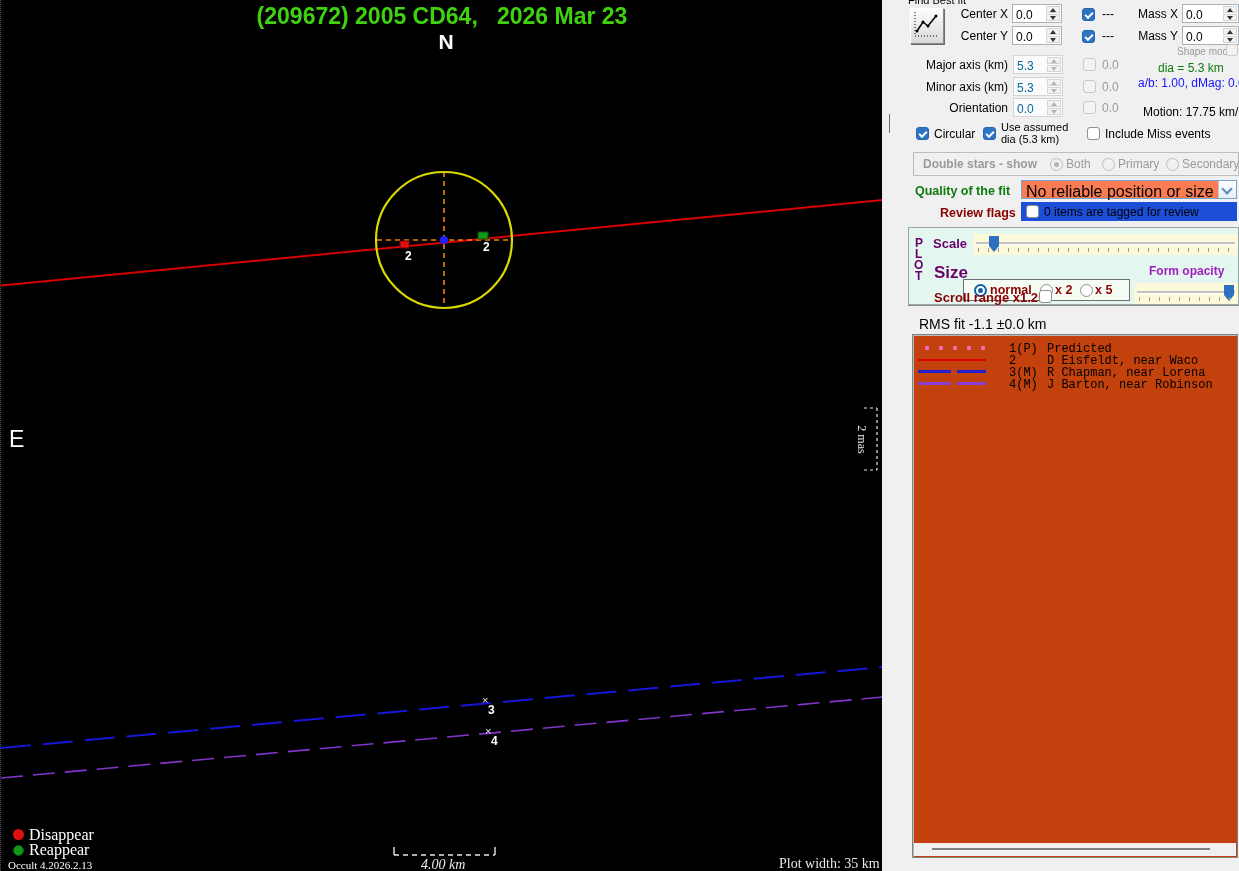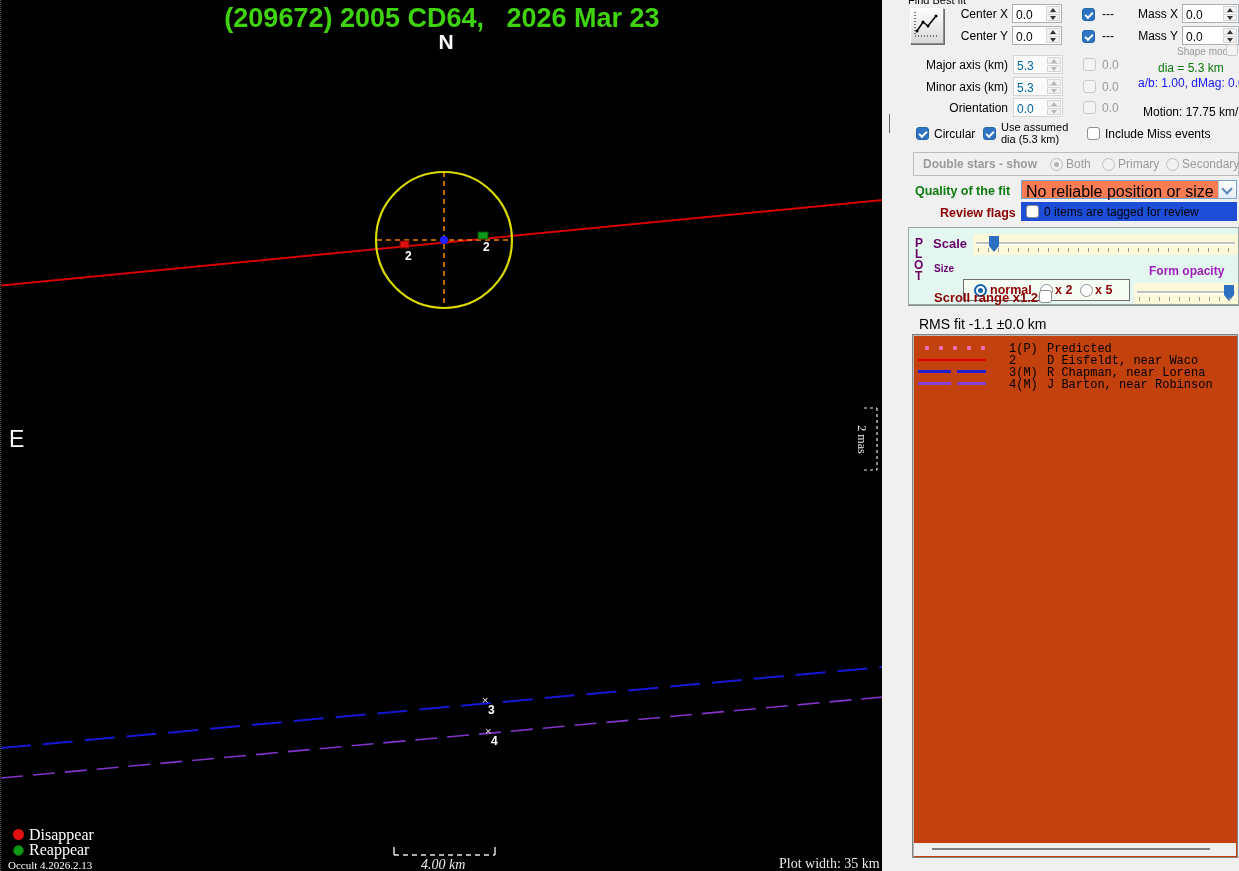--- a/index.html
+++ b/index.html
@@ -2,21 +2,21 @@
 <html><head>
 <meta charset="utf-8">
 <style>
   html,body{margin:0;padding:0;}
   .app{position:relative;width:1239px;height:871px;overflow:hidden;background:#f0f0f0;
        font-family:"Liberation Sans",sans-serif;font-size:12px;color:#000;}
   .abs{position:absolute;}
   
   .plot{position:absolute;left:0;top:0;width:882px;height:871px;background:#000;
         border-left:1px dotted #555;box-sizing:border-box;}
-  .plot-title{left:0;top:3px;width:882px;text-align:center;color:#3fd20e;font-weight:bold;font-size:27px;}
+  .plot-title{left:0;top:3px;width:882px;text-align:center;color:#3fd20e;font-weight:bold;font-size:23px;}
   .north{left:0;top:30px;width:890px;text-align:center;color:#fff;font-weight:bold;font-size:21px;}
   .east{left:8px;top:426px;color:#fff;font-size:23px;}
   .chord-num{position:absolute;color:#fff;font-weight:bold;font-size:12px;line-height:12px;}
   .xmark{position:absolute;color:#e8e8e8;font-size:11px;line-height:10px;}
   .legend-dot{position:absolute;width:11px;height:11px;border-radius:50%;}
   .plot-serif{position:absolute;color:#fff;font-family:"Liberation Serif",serif;font-size:16px;}
   .ver{position:absolute;color:#fff;font-family:"Liberation Serif",serif;font-size:11px;}
   .kmlabel{position:absolute;color:#e9e9e9;font-family:"Liberation Serif",serif;font-style:italic;font-size:14px;}
   .pwidth{position:absolute;color:#e9e9e9;font-family:"Liberation Serif",serif;font-size:14px;}
   .mas-label{position:absolute;color:#e9e9e9;font-family:"Liberation Serif",serif;font-size:12px;
@@ -294,21 +294,21 @@
       <span class="lbl purple" style="left:5px;top:32px;line-height:10.5px;font-size:12px;">O</span>
       <span class="lbl purple" style="left:6px;top:43px;line-height:10.5px;font-size:12px;">T</span>
 
       <span class="lbl purple" style="left:24px;top:8px;font-size:13px;">Scale</span>
       <div class="sl-area" style="left:64px;top:6px;width:265px;height:21px;">
         <div class="sl-track" style="left:3px;right:3px;top:8px;"></div>
         <div class="sl-thumb" style="left:16px;top:2px;"></div>
         <div class="sl-ticks" style="left:5px;right:3px;top:14px;"></div>
       </div>
 
-      <span class="lbl purple" style="left:25px;top:35px;font-size:10px;">Size</span>
+      <span class="lbl purple" style="left:25px;top:35px;font-size:17px;">Size</span>
       <div class="sizebox" style="left:54px;top:31px;width:167px;height:22px;margin-top:20px;">
         <span class="rd selblue" style="left:10px;top:4px;"></span>
         <span class="lbl maroon" style="left:26px;top:3px;font-size:12.5px;">normal</span>
         <span class="rd" style="left:76px;top:4px;"></span>
         <span class="lbl maroon" style="left:91px;top:3px;font-size:12.5px;">x 2</span>
         <span class="rd" style="left:116px;top:4px;"></span>
         <span class="lbl maroon" style="left:131px;top:3px;font-size:12.5px;">x 5</span>
       </div>
       <span class="lbl violet" style="left:240px;top:36px;font-size:12px;">Form opacity</span>
 

